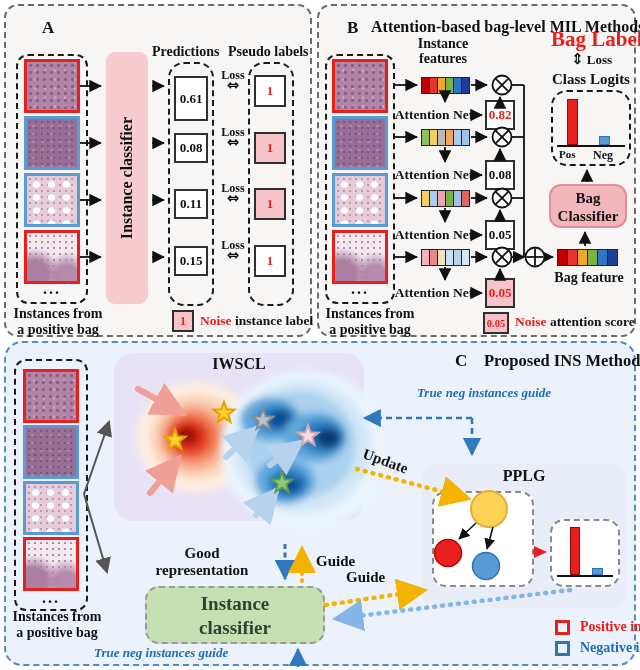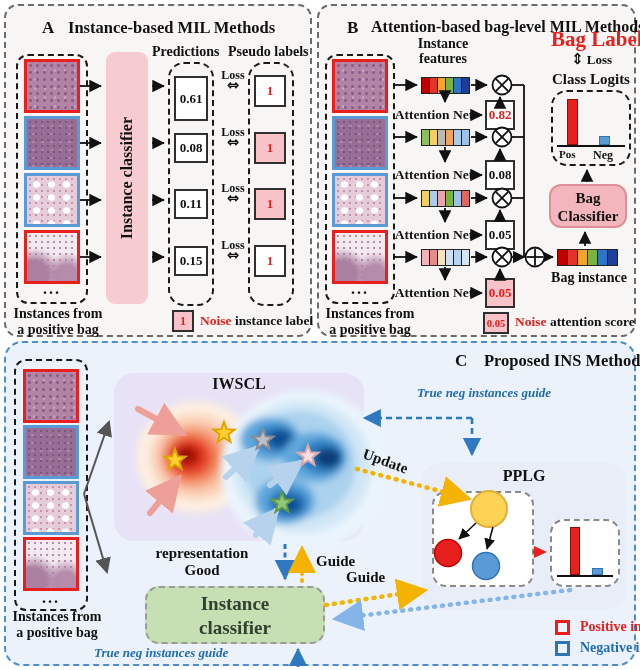--- a/index.html
+++ b/index.html
@@ -72,21 +72,20 @@
   .small-bold { font-weight:bold; font-size:15px; white-space:nowrap; }
   .legend-sq { width:15px; height:15px; border:3px solid; background:rgba(0,0,0,0); }
 </style>
 </head>
 <body>
 
 <div class="canvas">
 
   <section id="panelA" class="panel panel-ab">
     <div class="abs plabel" style="left:36px; top:12px;">A</div>
-    <div class="abs ptitle" style="left:62px; top:12px;">Instance-based MIL Methods</div>
 
     <div class="abs stackbox" style="left:10px; top:48px; width:72px; height:250px;"></div>
     <div class="abs tile b-red tissue1" style="left:18px; top:53px;"></div>
     <div class="abs tile b-blue tissue2" style="left:18px; top:110px;"></div>
     <div class="abs tile b-blue tissue3" style="left:18px; top:167px;"></div>
     <div class="abs tile b-red tissue4" style="left:18px; top:224px;"></div>
     <div class="abs dots" style="left:26px; top:274px; width:40px;">...</div>
     <div class="abs caption" style="left:0px; top:300px; width:104px;">
       <div>Instances from</div>
       <div>a positive bag</div>
@@ -234,21 +233,21 @@
     </div>
 
     <div class="abs strip strip-lg" style="left:238px; top:243px;">
         <span style="background-color: rgb(192, 0, 0);"></span>
         <span style="background-color: rgb(226, 52, 42);"></span>
         <span style="background-color: rgb(242, 165, 43);"></span>
         <span style="background-color: rgb(121, 179, 66);"></span>
         <span style="background-color: rgb(46, 116, 200);"></span>
         <span style="background-color: rgb(31, 61, 153);"></span>
       </div>
-    <div class="abs hdr" style="left:230px; top:264px; width:80px;">Bag instance</div>
+    <div class="abs hdr" style="left:230px; top:264px; width:80px;">Bag feature</div>
 
     <div class="abs numbox pinkbox red-t" style="left:164px; top:306px; width:26px; height:22px; font-size:10.5px;">0.05</div>
     <div class="abs" style="left:196px; top:308px; font-weight:bold; font-size:13.5px; white-space:nowrap;">
       <span class="red-t">Noise</span><span> attention score</span>
     </div>
 
     <svg class="overlay" width="319" height="333">
       <defs>
         <marker id="bBlk" markerWidth="8" markerHeight="8" refX="6.5" refY="3.5" orient="auto">
             <path d="M0,0 L7,3.5 L0,7 z" fill="#111"></path>
@@ -323,21 +322,21 @@
     <div class="abs tile b-red tissue1" style="left:17px; top:26px;"></div>
     <div class="abs tile b-blue tissue2" style="left:17px; top:82px;"></div>
     <div class="abs tile b-blue tissue3" style="left:17px; top:138px;"></div>
     <div class="abs tile b-red tissue4" style="left:17px; top:194px;"></div>
     <div class="abs dots" style="left:25px; top:246px; width:40px;">...</div>
     <div class="abs caption" style="left:-3px; top:266px; width:108px;">
       <div>Instances from</div>
       <div>a positive bag</div>
     </div>
 
-    <div class="abs softpanel" style="left:108px; top:30px; width:250px; height:168px;padding-left:16px;">
+    <div class="abs softpanel" style="left:108px; top:10px; width:250px; height:168px;padding-left:16px;">
       <svg width="250" height="182">
         <defs>
           <filter id="cBlur" x="-40%" y="-40%" width="180%" height="180%">
               <feGaussianBlur stdDeviation="3.5"></feGaussianBlur>
             </filter>
           <marker id="cRose" markerWidth="7" markerHeight="7" refX="5" refY="3" orient="auto">
               <path d="M0,0 L6,3 L0,6 z" fill="#ee9f97"></path>
             </marker>
           <marker id="cSky" markerWidth="7" markerHeight="7" refX="5" refY="3" orient="auto">
               <path d="M0,0 L6,3 L0,6 z" fill="#b7d2ec"></path>
@@ -388,22 +387,22 @@
           <polygon points="0,-11 2.7,-3.7 10.5,-3.4 4.4,1.4 6.5,8.9 0,4.6 -6.5,8.9 -4.4,1.4 -10.5,-3.4 -2.7,-3.7" transform="translate(152,130)" fill="#8fc978" stroke="#5f9a4a"></polygon>
         </g>
       </svg>
       <div class="abs" style="left:0; top:2px; width:250px; text-align:center; font-weight:bold; font-size:16px;">IWSCL</div>
     </div>
 
     <div class="abs italic-blue" style="left:378px; top:42px; width:200px; text-align:center;">True neg instances guide</div>
     <div class="abs small-bold" style="left:356px; top:110px; transform:rotate(20deg);">Update</div>
     <div class="abs small-bold" style="left:310px; top:210px;">Guide</div>
     <div class="abs caption" style="left:131px; top:202px; width:130px; font-size:15px; line-height:17px;">
+      <div>Good</div>
       <div>representation</div>
-      <div>Good</div>
     </div>
 
     <div class="abs greenclf" style="left:139px; top:243px; width:180px; height:58px;">
       <div>Instance</div>
       <div>classifier</div>
     </div>
     <div class="abs italic-blue" style="left:88px; top:302px;">True neg instances guide</div>
 
     <div class="abs pplg" style="left:416px; top:120px; width:204px; height:146px;"></div>
     <div class="abs" style="left:416px; top:124px; width:204px; text-align:center; font-weight:bold; font-size:16px;">PPLG</div>

